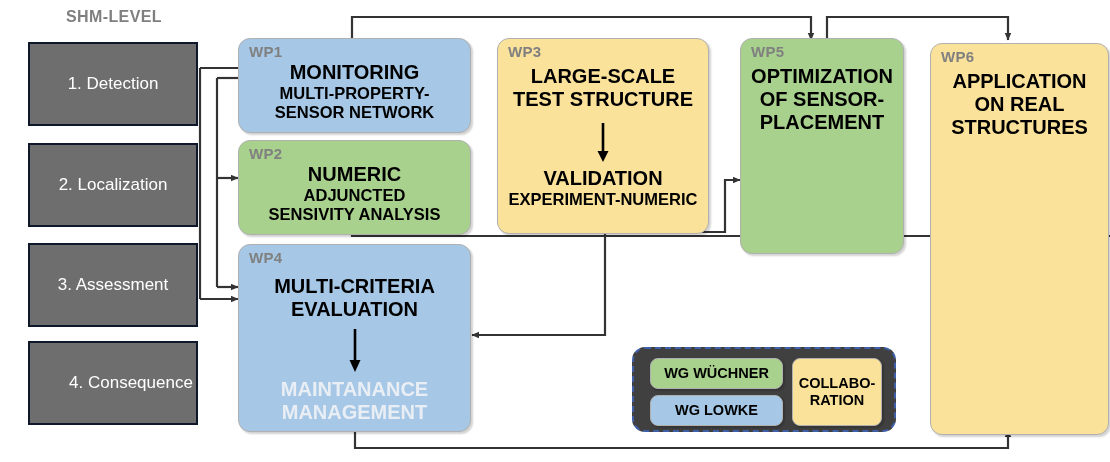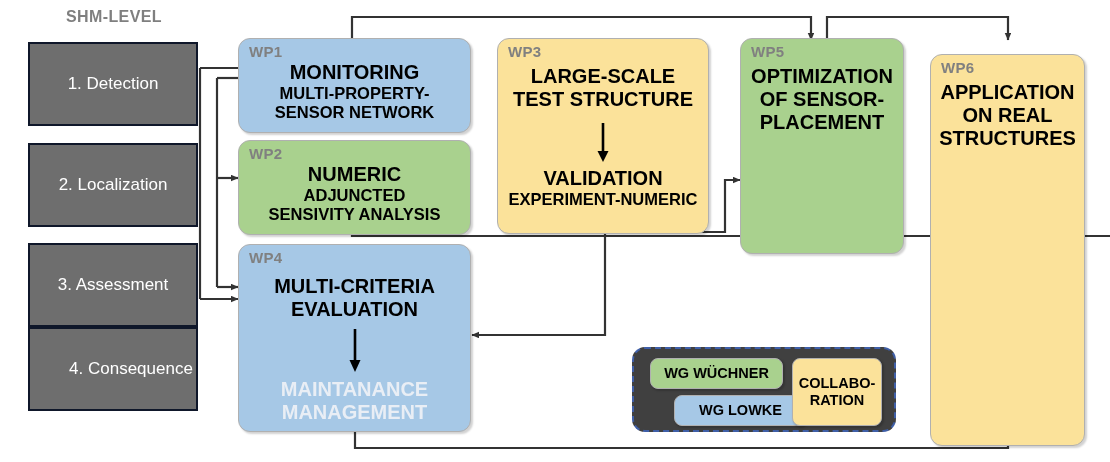--- a/index.html
+++ b/index.html
@@ -120,21 +120,21 @@
 
   <div class="shm-box" style="top:42px;">
       <span>1. Detection</span>
     </div>
   <div class="shm-box" style="top:143px;">
       <span>2. Localization</span>
     </div>
   <div class="shm-box" style="top:243px;">
       <span>3. Assessment</span>
     </div>
-  <div class="shm-box" style="top:327px;padding-left:36px;">
+  <div class="shm-box" style="top:341px;padding-left:36px;">
       <span>4. Consequence</span>
     </div>
 
   <svg class="wires" viewBox="0 0 1110 462">
     <defs>
       <marker id="ah" markerWidth="9" markerHeight="9" refX="7.4" refY="3.4" orient="auto" markerUnits="userSpaceOnUse">
         <path d="M0,0 L8,3.4 L0,6.8 z" fill="#333333"></path>
       </marker>
     </defs>
     <g fill="none" stroke="#333333" stroke-width="2.2" stroke-linejoin="miter">
@@ -215,34 +215,34 @@
 
   <div class="wp green" style="left:740px; top:38px; width:164px; height:216px;">
     <div class="wp-tag">WP5</div>
     <div class="wp-body" style="top:26px;">
       <div class="ln-big">OPTIMIZATION</div>
       <div class="ln-big">OF SENSOR-</div>
       <div class="ln-big">PLACEMENT</div>
     </div>
   </div>
 
-  <div class="wp yellow" style="left:930px; top:54px; width:155px; height:392px;">
+  <div class="wp yellow" style="left:930px; top:43px; width:179px; height:392px;">
     <div class="wp-tag">WP6</div>
     <div class="wp-body" style="top:26px;">
       <div class="ln-big">APPLICATION</div>
       <div class="ln-big">ON REAL</div>
       <div class="ln-big">STRUCTURES</div>
     </div>
   </div>
 
   <div class="legend">
     <div class="legend-chip green" style="left:16px; top:9px;  width:133px; height:31px;">
       <span>WG WÜCHNER</span>
     </div>
-    <div class="legend-chip blue" style="left:16px; top:46px; width:133px; height:31px;margin-left:24px;">
+    <div class="legend-chip blue" style="left:16px; top:46px; width:133px; height:31px;">
       <span>WG LOWKE</span>
     </div>
     <div class="legend-chip yellow" style="left:158px; top:9px; width:90px; height:68px;">
       <span>
         <span style="display:block">COLLABO-</span>
         <span style="display:block">RATION</span>
       </span>
     </div>
   </div>
 

